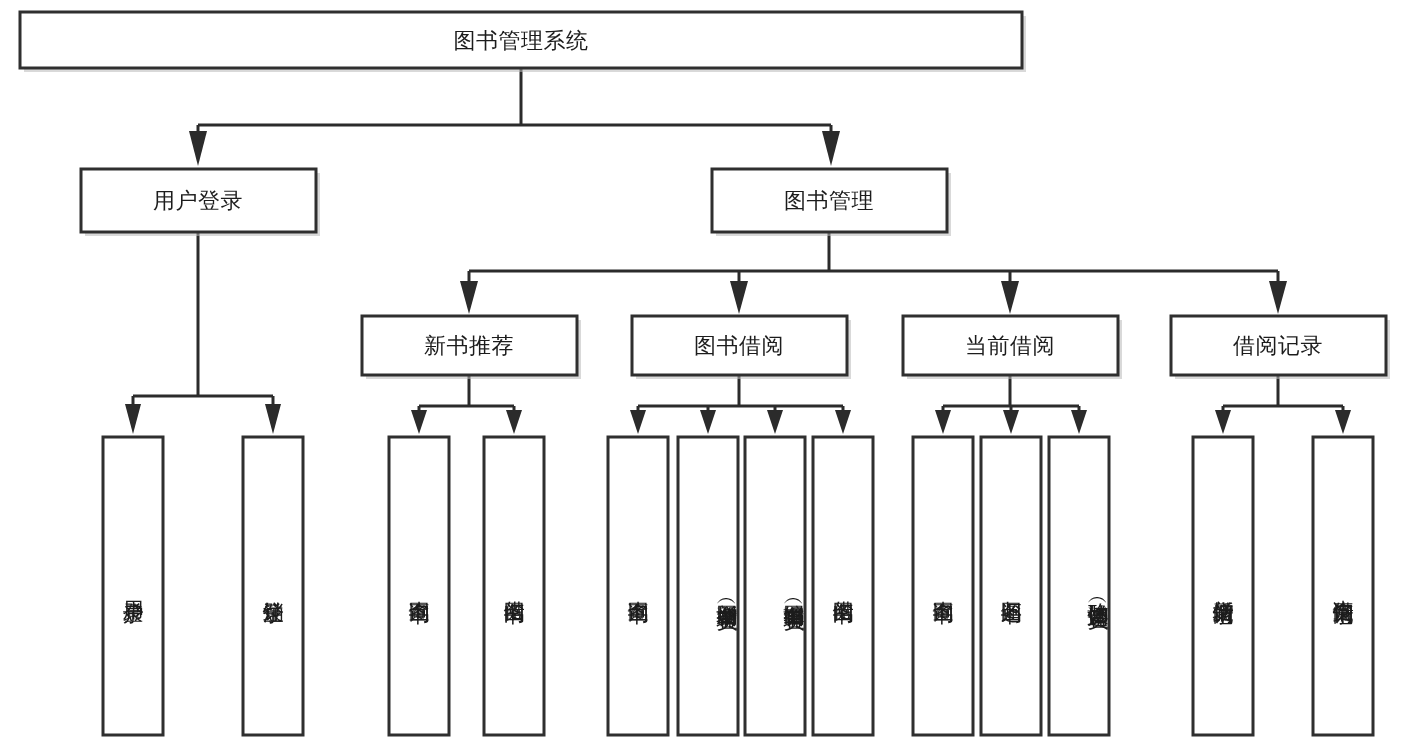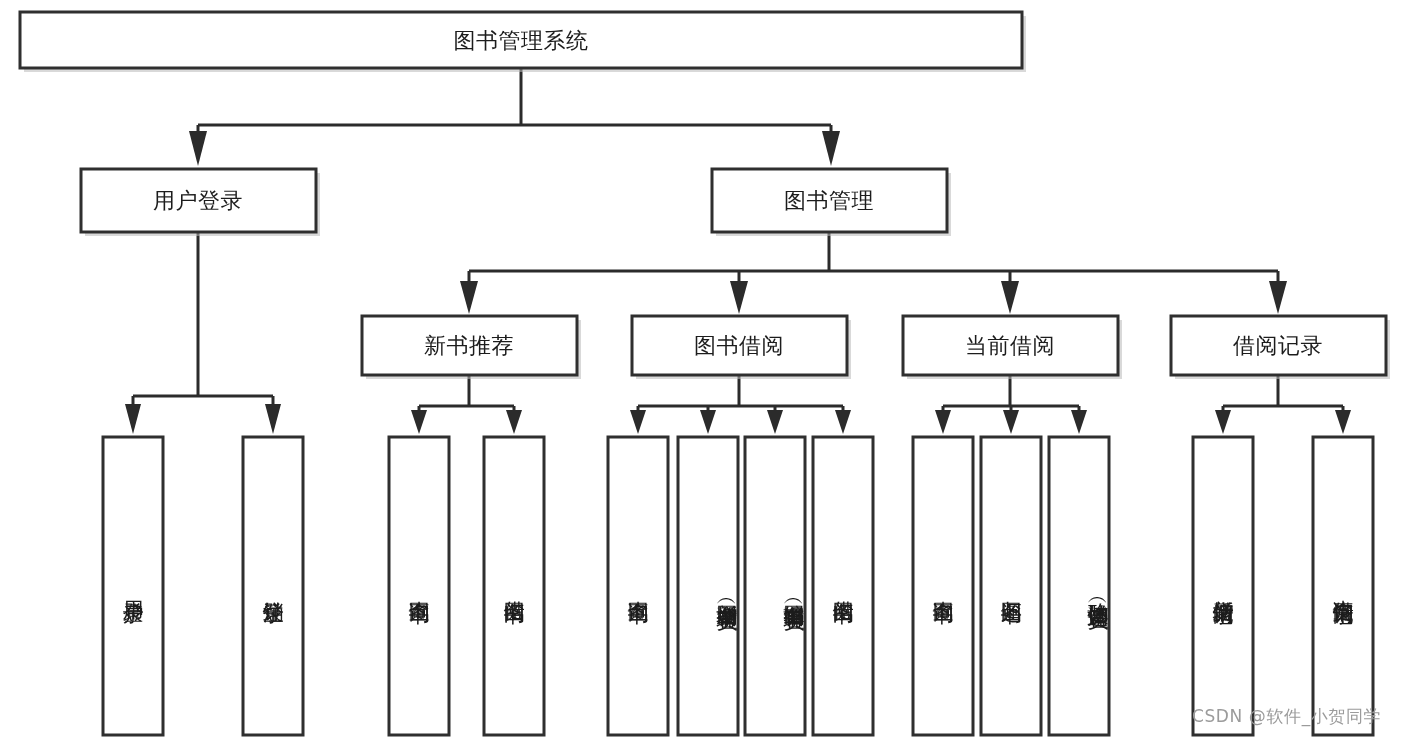--- a/index.html
+++ b/index.html
@@ -211,15 +211,14 @@
   <div class="node-label-v" style="left:745px; top:437px; width:60px; height:298px; align-items:flex-start; padding-top:10px; box-sizing:border-box;">编辑图书（管理员）</div>
   <div class="node-label-v" style="left:813px; top:437px; width:60px; height:298px;">借阅图书</div>
 
   <div class="node-label-v" style="left:913px; top:437px; width:60px; height:298px;">查询图书</div>
   <div class="node-label-v" style="left:981px; top:437px; width:60px; height:298px;">归还图书</div>
   <div class="node-label-v" style="left:1049px; top:437px; width:60px; height:298px; align-items:flex-start; padding-top:8px; box-sizing:border-box;">确认归还（管理员）</div>
 
   <div class="node-label-v" style="left:1193px; top:437px; width:60px; height:298px;">新增借阅记录</div>
   <div class="node-label-v" style="left:1313px; top:437px; width:60px; height:298px;">查询借阅记录</div>
 
-  <div class="watermark" style="left:1192px; top:705px;">CSDN @软件_小贺同学</div>
 
 </div>
 
 </body></html>

